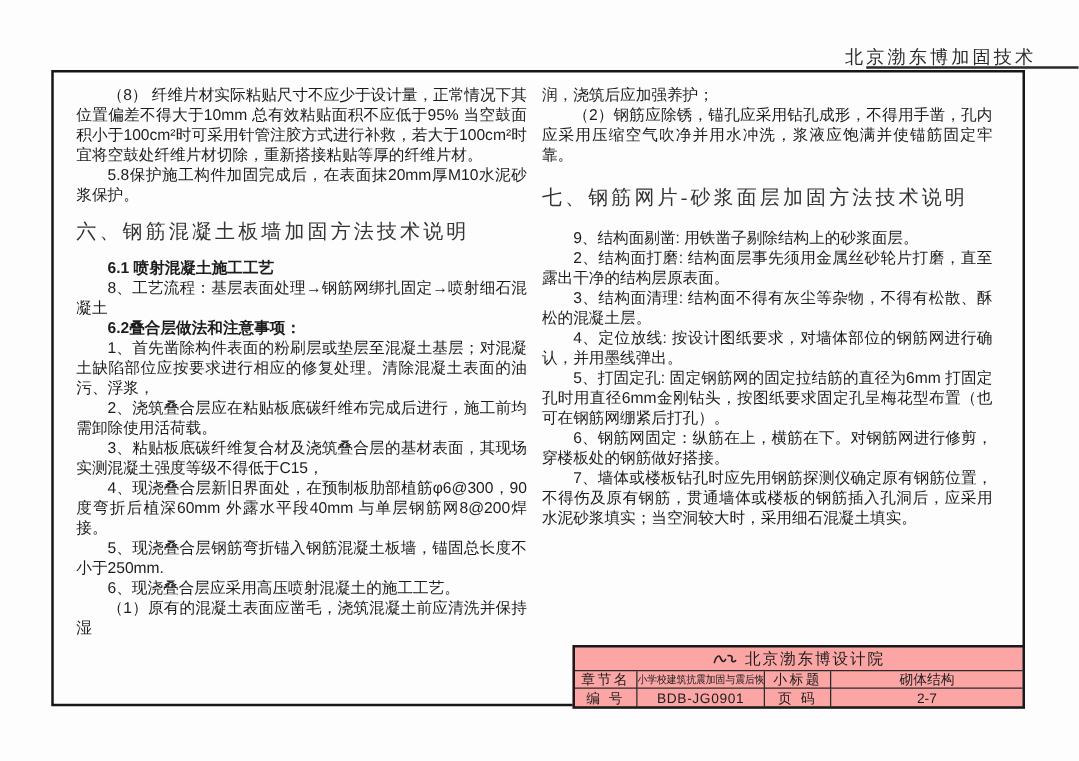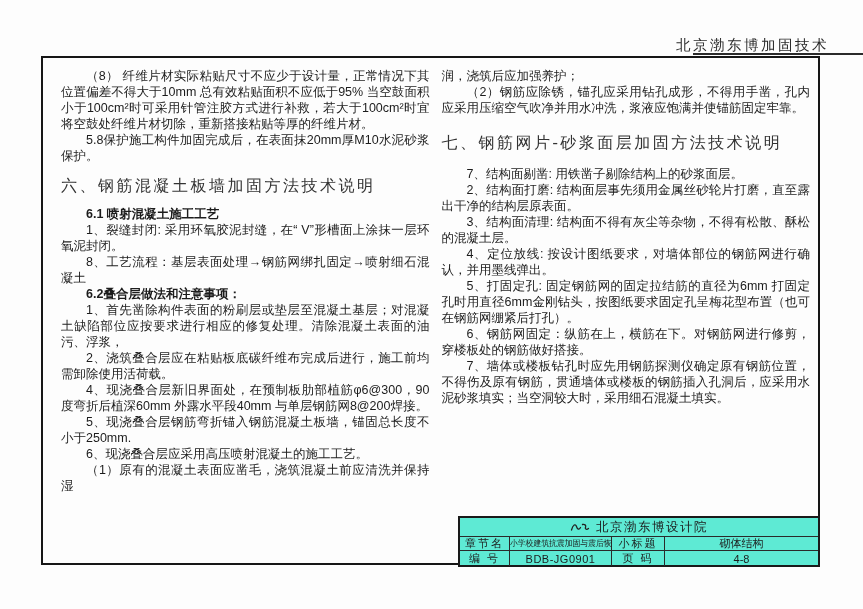--- a/index.html
+++ b/index.html
@@ -17,35 +17,35 @@
   }
   .header-rule{
     position:absolute;top:53px;left:693px;width:170px;
     border-top:2px solid #2b2b2b;height:0;
   }
   
   .content-frame{
     position:absolute;left:41px;top:56px;width:775px;height:505px;
     border:2px solid #161616;background:#fdfdfd;
   }
-  .columns{display:flex;padding:10px 8px 0 18px;gap:12px;}
+  .columns{display:flex;padding:10px 24px 0 18px;gap:12px;}
   .col{flex:1;min-width:0;}
   p{margin:0;font-size:12.5px;line-height:16px;text-align:justify;}
   .ind{text-indent:2em;}
   .sub{font-weight:bold;}
   h3.section{
     font-family:Liberation Serif, serif;
     font-weight:normal;font-size:16px;letter-spacing:2.5px;color:#333;
     margin:12px 0 10px 0;line-height:20px;
   }
   h3.section.seven{margin-top:17px;margin-bottom:13px;}
   
   .title-block{
     position:absolute;left:458px;top:516px;width:362px;height:51px;
-    border:2px solid #1a1a1a;background:#5eead4;box-sizing:border-box;
+    border:2px solid #1a1a1a;background:#fca5a5;box-sizing:border-box;
     font-size:11px;color:#1c1c1c;
   }
   .tb-row1{
     height:18px;border-bottom:1px solid #2a2a2a;
     display:flex;align-items:center;justify-content:center;gap:6px;
   }
   .institute{font-size:12.5px;letter-spacing:1.5px;
     font-family:"Liberation Serif","DejaVu Serif",serif;}
   .tb-grid{
     display:grid;grid-template-columns:50px 102px 53px 1fr;
@@ -73,36 +73,36 @@
 <div class="header-rule"></div>
 
 <div class="content-frame">
   <div class="columns">
 
     <div class="col">
       <p class="ind">（8） 纤维片材实际粘贴尺寸不应少于设计量，正常情况下其位置偏差不得大于10mm 总有效粘贴面积不应低于95% 当空鼓面积小于100cm²时可采用针管注胶方式进行补救，若大于100cm²时宜将空鼓处纤维片材切除，重新搭接粘贴等厚的纤维片材。</p>
       <p class="ind">5.8保护施工构件加固完成后，在表面抹20mm厚M10水泥砂浆保护。</p>
       <h3 class="section">六、钢筋混凝土板墙加固方法技术说明</h3>
       <p class="ind sub">6.1 喷射混凝土施工工艺</p>
-      <p class="ind">1、裂缝封闭: 采用环氧胶泥封缝，在“ V”形槽面上涂抹一层环氧泥封闭。</p>
       <p class="ind">8、工艺流程：基层表面处理→钢筋网绑扎固定→喷射细石混凝土</p>
       <p class="ind sub">6.2叠合层做法和注意事项：</p>
       <p class="ind">1、首先凿除构件表面的粉刷层或垫层至混凝土基层；对混凝土缺陷部位应按要求进行相应的修复处理。清除混凝土表面的油污、浮浆，</p>
       <p class="ind">2、浇筑叠合层应在粘贴板底碳纤维布完成后进行，施工前均需卸除使用活荷载。</p>
+      <p class="ind">3、粘贴板底碳纤维复合材及浇筑叠合层的基材表面，其现场实测混凝土强度等级不得低于C15，</p>
       <p class="ind">4、现浇叠合层新旧界面处，在预制板肋部植筋φ6@300，90度弯折后植深60mm 外露水平段40mm 与单层钢筋网8@200焊接。</p>
       <p class="ind">5、现浇叠合层钢筋弯折锚入钢筋混凝土板墙，锚固总长度不小于250mm.</p>
       <p class="ind">6、现浇叠合层应采用高压喷射混凝土的施工工艺。</p>
       <p class="ind">（1）原有的混凝土表面应凿毛，浇筑混凝土前应清洗并保持湿</p>
     </div>
 
     <div class="col">
       <p>润，浇筑后应加强养护；</p>
       <p class="ind">（2）钢筋应除锈，锚孔应采用钻孔成形，不得用手凿，孔内应采用压缩空气吹净并用水冲洗，浆液应饱满并使锚筋固定牢靠。</p>
       <h3 class="section seven">七、钢筋网片-砂浆面层加固方法技术说明</h3>
-      <p class="ind">7、结构面剔凿: 用铁凿子剔除结构上的砂浆面层。</p>
+      <p class="ind">9、结构面剔凿: 用铁凿子剔除结构上的砂浆面层。</p>
       <p class="ind">2、结构面打磨: 结构面层事先须用金属丝砂轮片打磨，直至露出干净的结构层原表面。</p>
       <p class="ind">3、结构面清理: 结构面不得有灰尘等杂物，不得有松散、酥松的混凝土层。</p>
       <p class="ind">4、定位放线: 按设计图纸要求，对墙体部位的钢筋网进行确认，并用墨线弹出。</p>
       <p class="ind">5、打固定孔: 固定钢筋网的固定拉结筋的直径为6mm 打固定孔时用直径6mm金刚钻头，按图纸要求固定孔呈梅花型布置（也可在钢筋网绷紧后打孔）。</p>
       <p class="ind">6、钢筋网固定：纵筋在上，横筋在下。对钢筋网进行修剪，穿楼板处的钢筋做好搭接。</p>
       <p class="ind">7、墙体或楼板钻孔时应先用钢筋探测仪确定原有钢筋位置，不得伤及原有钢筋，贯通墙体或楼板的钢筋插入孔洞后，应采用水泥砂浆填实；当空洞较大时，采用细石混凝土填实。</p>
     </div>
 
   </div>
 </div>
@@ -120,15 +120,15 @@
     <div class="tb-cell tb-label">章节名</div>
     <div class="tb-cell">
         <span class="squeeze">中小学校建筑抗震加固与震后恢复</span>
       </div>
     <div class="tb-cell tb-label">小标题</div>
     <div class="tb-cell last">砌体结构</div>
 
     <div class="tb-cell bottom tb-label">编  号</div>
     <div class="tb-cell bottom code">BDB-JG0901</div>
     <div class="tb-cell bottom tb-label">页  码</div>
-    <div class="tb-cell bottom last">4-8</div>
+    <div class="tb-cell bottom last">2-7</div>
   </div>
 </div>
 
 </body></html>

